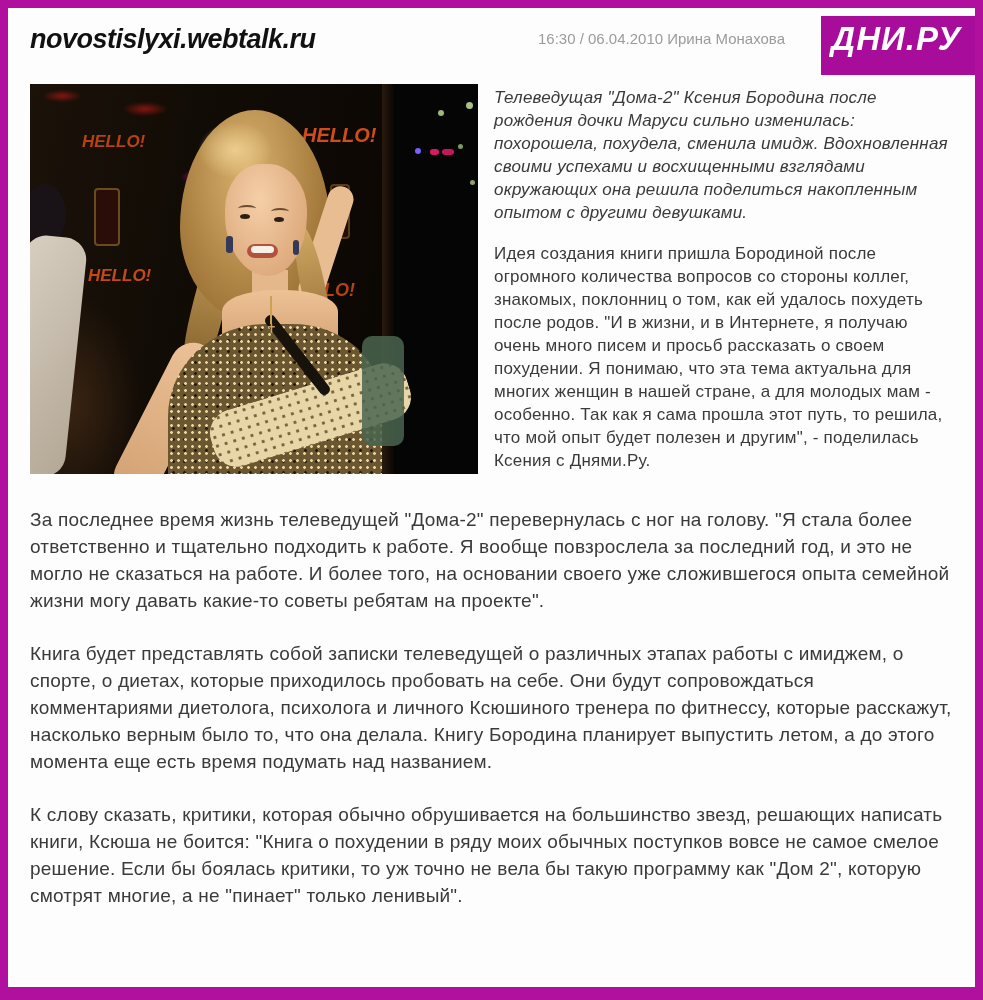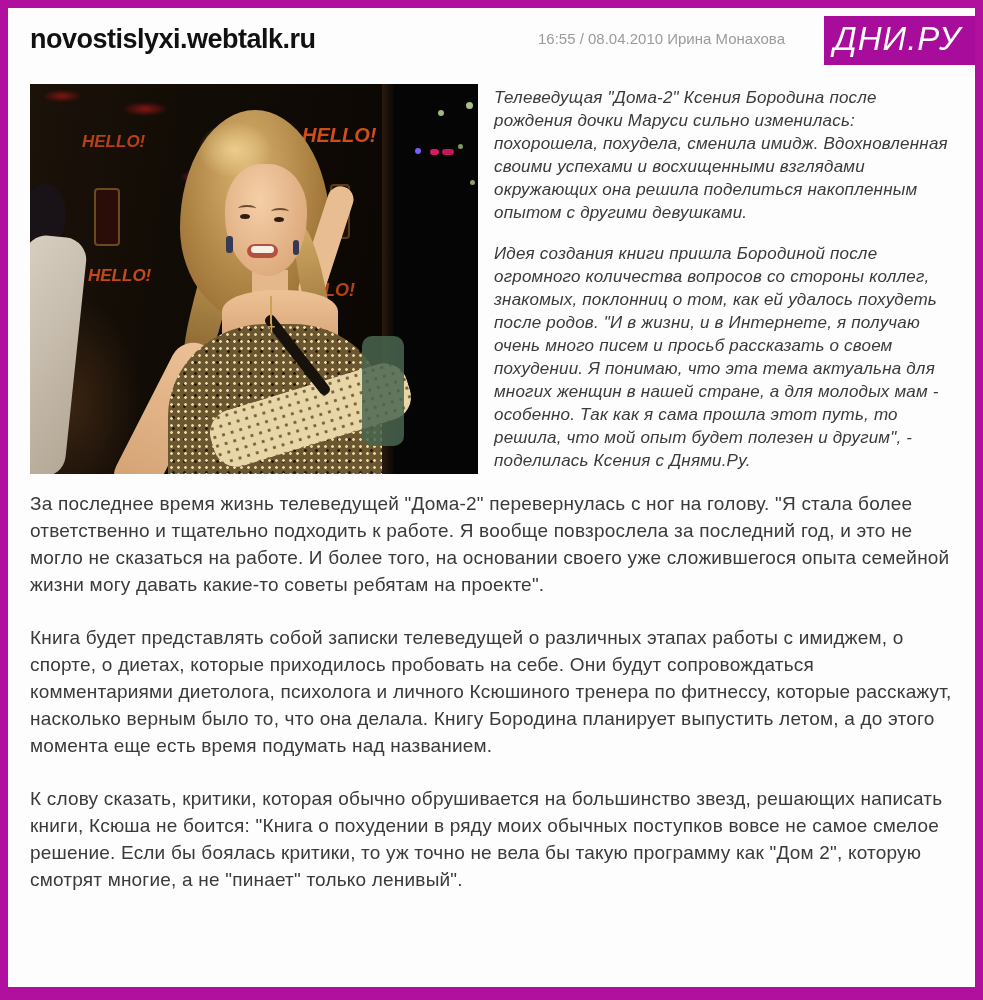--- a/index.html
+++ b/index.html
@@ -8,28 +8,28 @@
   .page {
     position:relative; width:983px; height:1000px;
     background:#fdfdfd;
     border:8px solid #b1109e; border-bottom-width:13px;
     overflow:hidden;
   }
   
   .header { position:relative; height:64px; }
   .site-logo {
     position:absolute; left:22px; top:16px;
-    font-size:27px; font-weight:bold; color:#111;
+    font-size:27px; font-weight:bold; font-style:italic; color:#111;
     letter-spacing:-0.5px;
   }
   .meta { position:absolute; right:190px; top:22px; font-size:15px; color:#9b9b9b; }
   .dni-logo {
-    position:absolute; right:0; top:8px; height:49px;
+    position:absolute; right:0; top:8px; height:59px;
     background:#a80c9a; color:#fff; padding:0 14px 0 10px;
-    font-size:33px; font-weight:normal; font-style:italic; line-height:46px;
+    font-size:33px; font-weight:bold; font-style:italic; line-height:46px;
     letter-spacing:1px; cursor:pointer;margin-left:45px;
   }
   
   .headline {
     margin:2px 8px 0 10px; color:#000;
     font-size:39px; font-weight:bold; letter-spacing:-1px; line-height:1.15;
     white-space:nowrap;
   }
   
   .content { padding:12px 22px 0 22px; }
@@ -113,33 +113,33 @@
   .bag { left:332px; top:252px; width:42px; height:110px; background:#49654f; border-radius:10px; opacity:.85; }
   
   .caption-bar {
     margin-top:3px; width:448px; height:40px; border:1px solid #dcdcdc; border-radius:8px;
     background:linear-gradient(#f5f5f5,#e5e5e5);
     font-family:"DejaVu Sans Mono", monospace; font-size:13px; color:#8f8f8f;
     line-height:38px; padding-left:18px; white-space:nowrap; overflow:hidden;
   }
   
   .col-text { flex:1; padding-top:2px; }
-  .col-text p { font-size:17px; line-height:23px; color:#3a3a3a; margin-bottom:18px; letter-spacing:.2px;font-style:italic; }
+  .col-text p { font-size:17px; line-height:23px; color:#3a3a3a; margin-bottom:18px; letter-spacing:.2px; }
   .col-text p.lead { font-style:italic; }
-  .wide-text { }
+  .wide-text { margin-top:16px; }
   .wide-text p { font-size:19px; line-height:27px; color:#3a3a3a; margin-bottom:26px; letter-spacing:.2px; }
 </style>
 </head>
 <body>
 
 <div class="page">
 
   <div class="header">
     <div class="site-logo">novostislyxi.webtalk.ru</div>
-    <div class="meta">16:55 / 08.04.2010 Ирина Монахова</div>
+    <div class="meta">16:30 / 06.04.2010 Ирина Монахова</div>
     <div class="dni-logo">ДНИ.РУ</div>
   </div>
 
 
   <div class="content">
     <div class="row">
       <div class="photo-block">
         <div class="photo">
           <div class="wall"></div>
           <div class="glow"></div>

